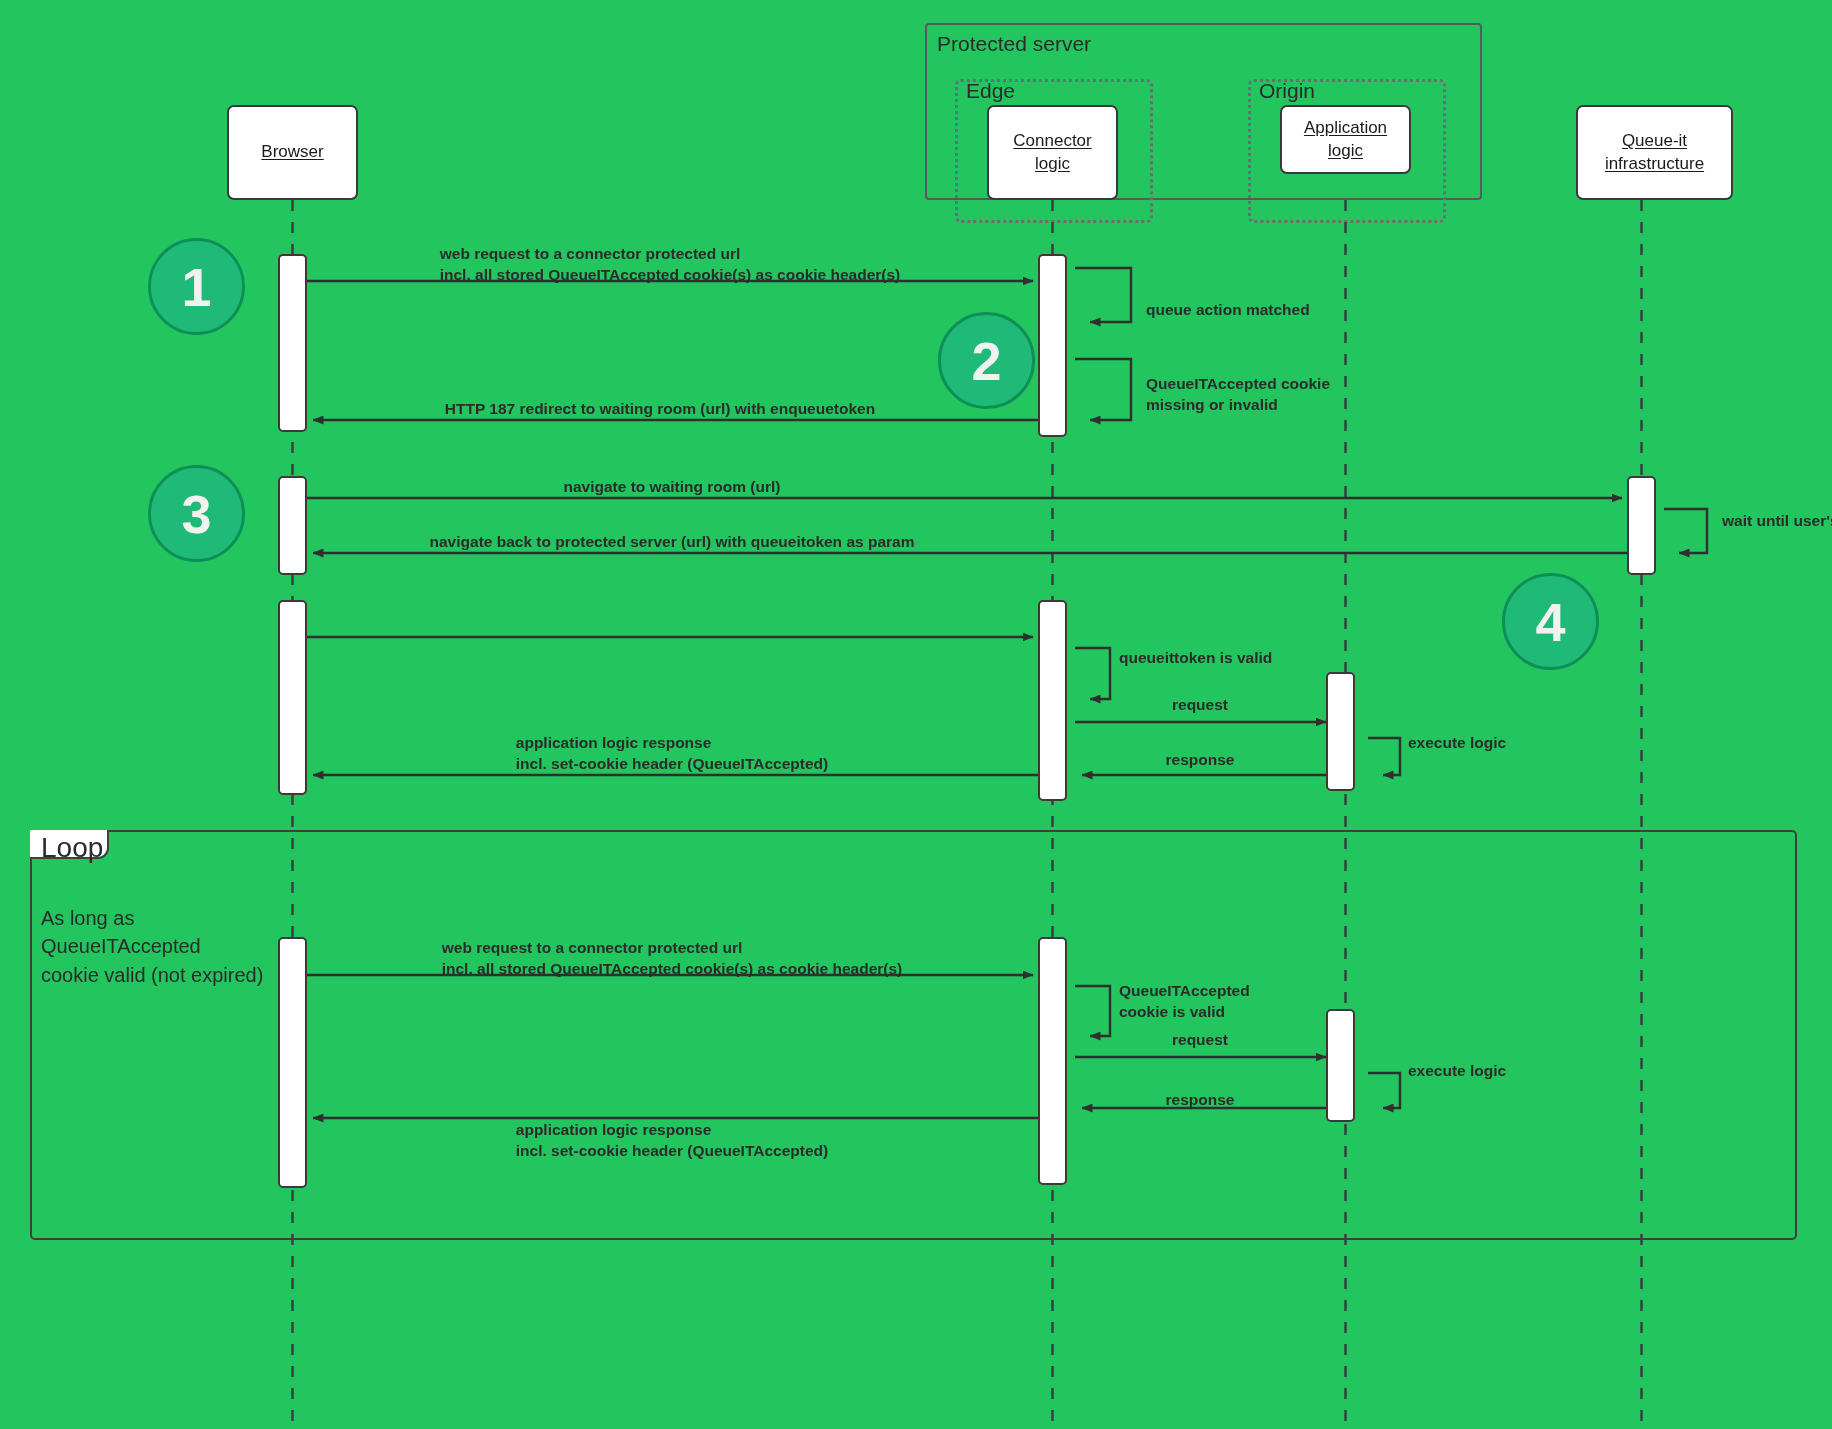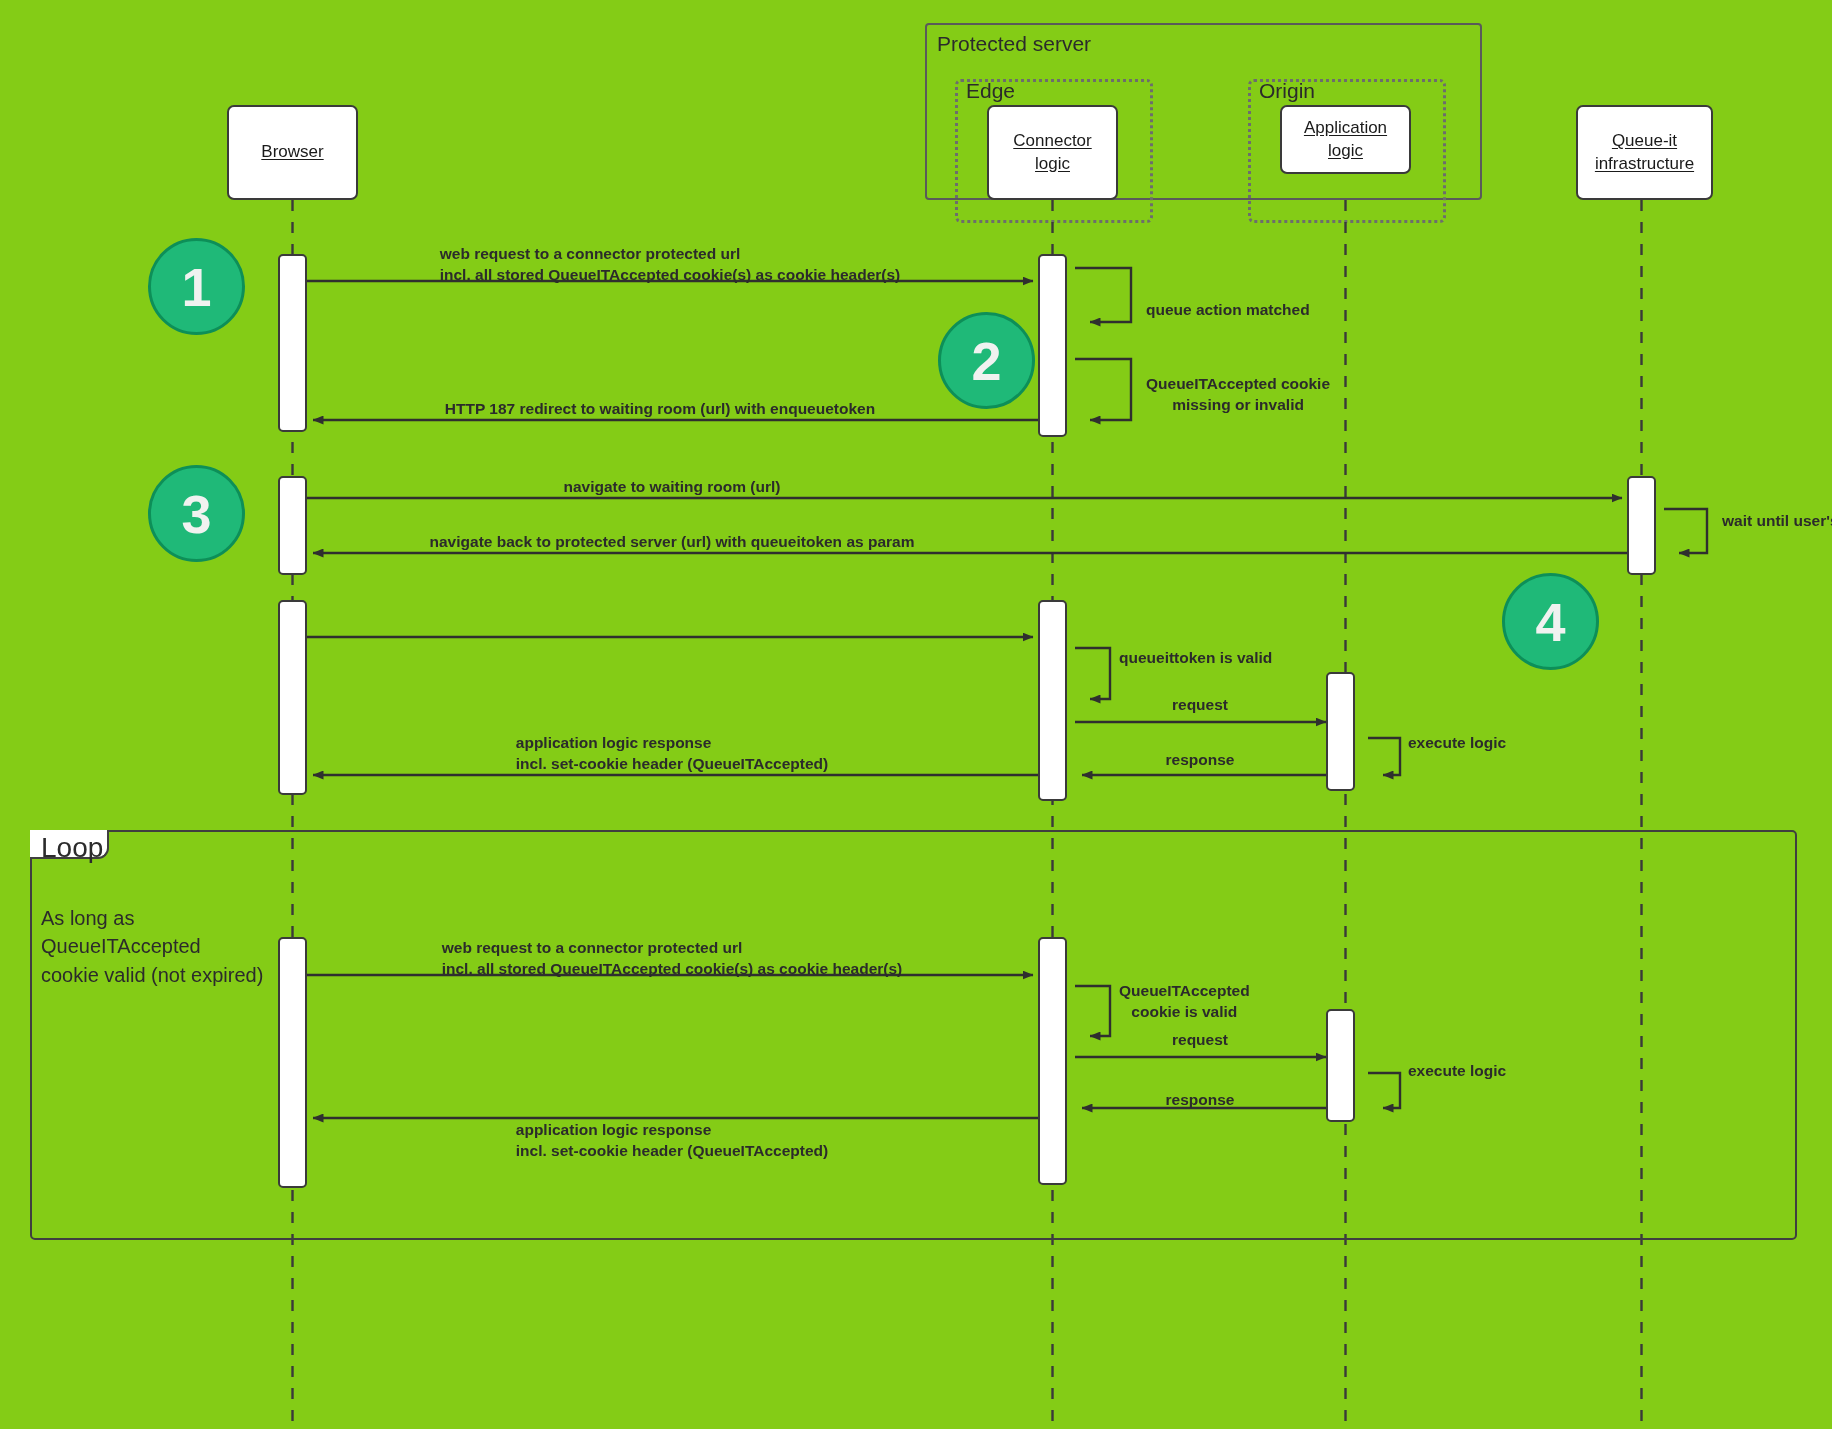--- a/index.html
+++ b/index.html
@@ -7,21 +7,21 @@
     padding: 0;
     background: #ffffff;
   }
   body {
     font-family: "Liberation Sans", sans-serif;
   }
   #stage {
     position: relative;
     width: 1832px;
     height: 1429px;
-    background: #84cc16;
+    background: #22c55e;
     overflow: hidden;
   }
   #stage svg.layer {
     position: absolute;
     left: 0;
     top: 0;
     width: 1832px;
     height: 1429px;
     overflow: visible;
   }
@@ -64,21 +64,21 @@
   }
   .msg-label {
     position: absolute;
     font-size: 15.5px;
     font-weight: bold;
     color: #2b2b2b;
     line-height: 1.35;
     white-space: pre;
   }
   .msg-label.center { text-align: left; transform: translateX(-50%); }
-  .msg-label.left   { text-align: center; }
+  .msg-label.left   { text-align: left; }
   .step-badge {
     position: absolute;
     display: flex;
     align-items: center;
     justify-content: center;
     background: #1FB978;
     border: 3px solid #0d8f58;
     border-radius: 50%;
     color: #f0f2f0;
     font-size: 54px;
@@ -148,21 +148,21 @@
     </div>
   </div>
 
   <div class="lifeline-box" style="left:1280px; top:105px; width:131px; height:69px;">
     <div>
       <div class="ll-label">Application</div>
       <div class="ll-label">logic</div>
     </div>
   </div>
 
-  <div class="lifeline-box" style="left:1576px; top:105px; width:137px; height:95px;">
+  <div class="lifeline-box" style="left:1576px; top:105px; width:157px; height:95px;">
     <div>
       <div class="ll-label">Queue-it</div>
       <div class="ll-label">infrastructure</div>
     </div>
   </div>
 
   <svg class="layer" viewBox="0 0 1832 1429">
     <defs>
       <marker id="arrowhead" markerWidth="11" markerHeight="9" refX="10.5" refY="4.5" orient="auto" markerUnits="userSpaceOnUse">
         <path d="M0,0 L11,4.5 L0,9 z" fill="#2f2f2f"></path>

